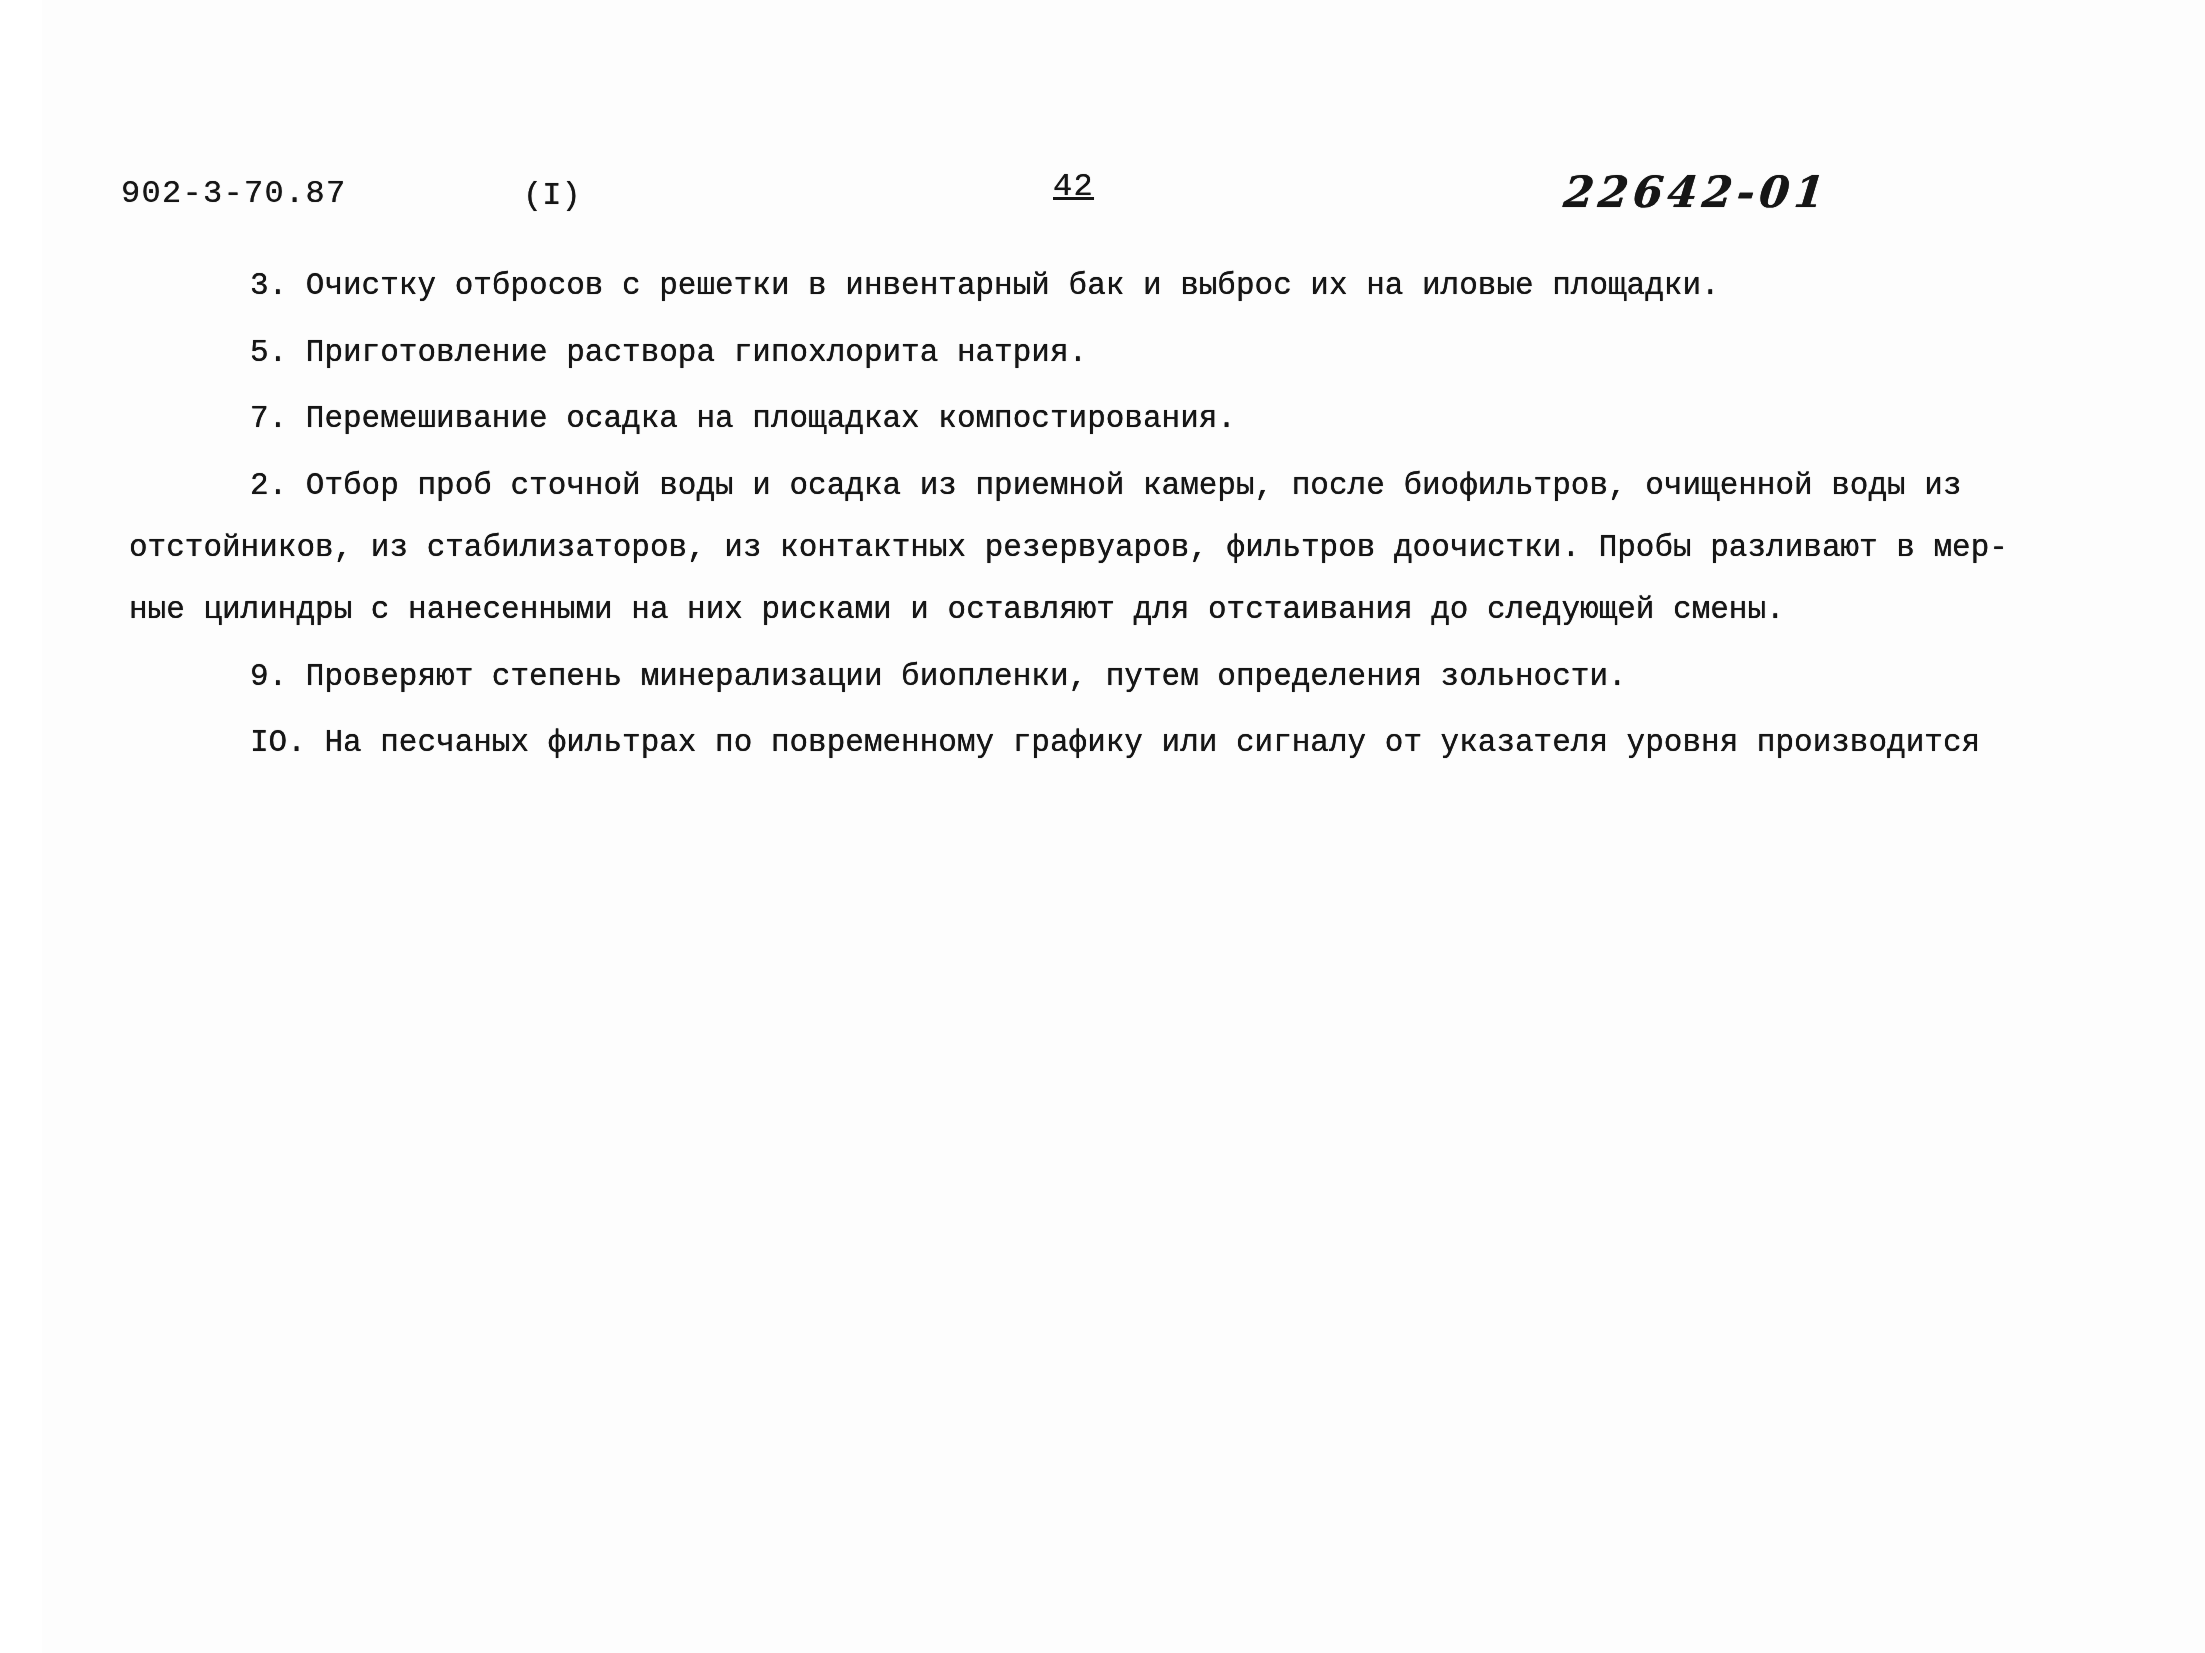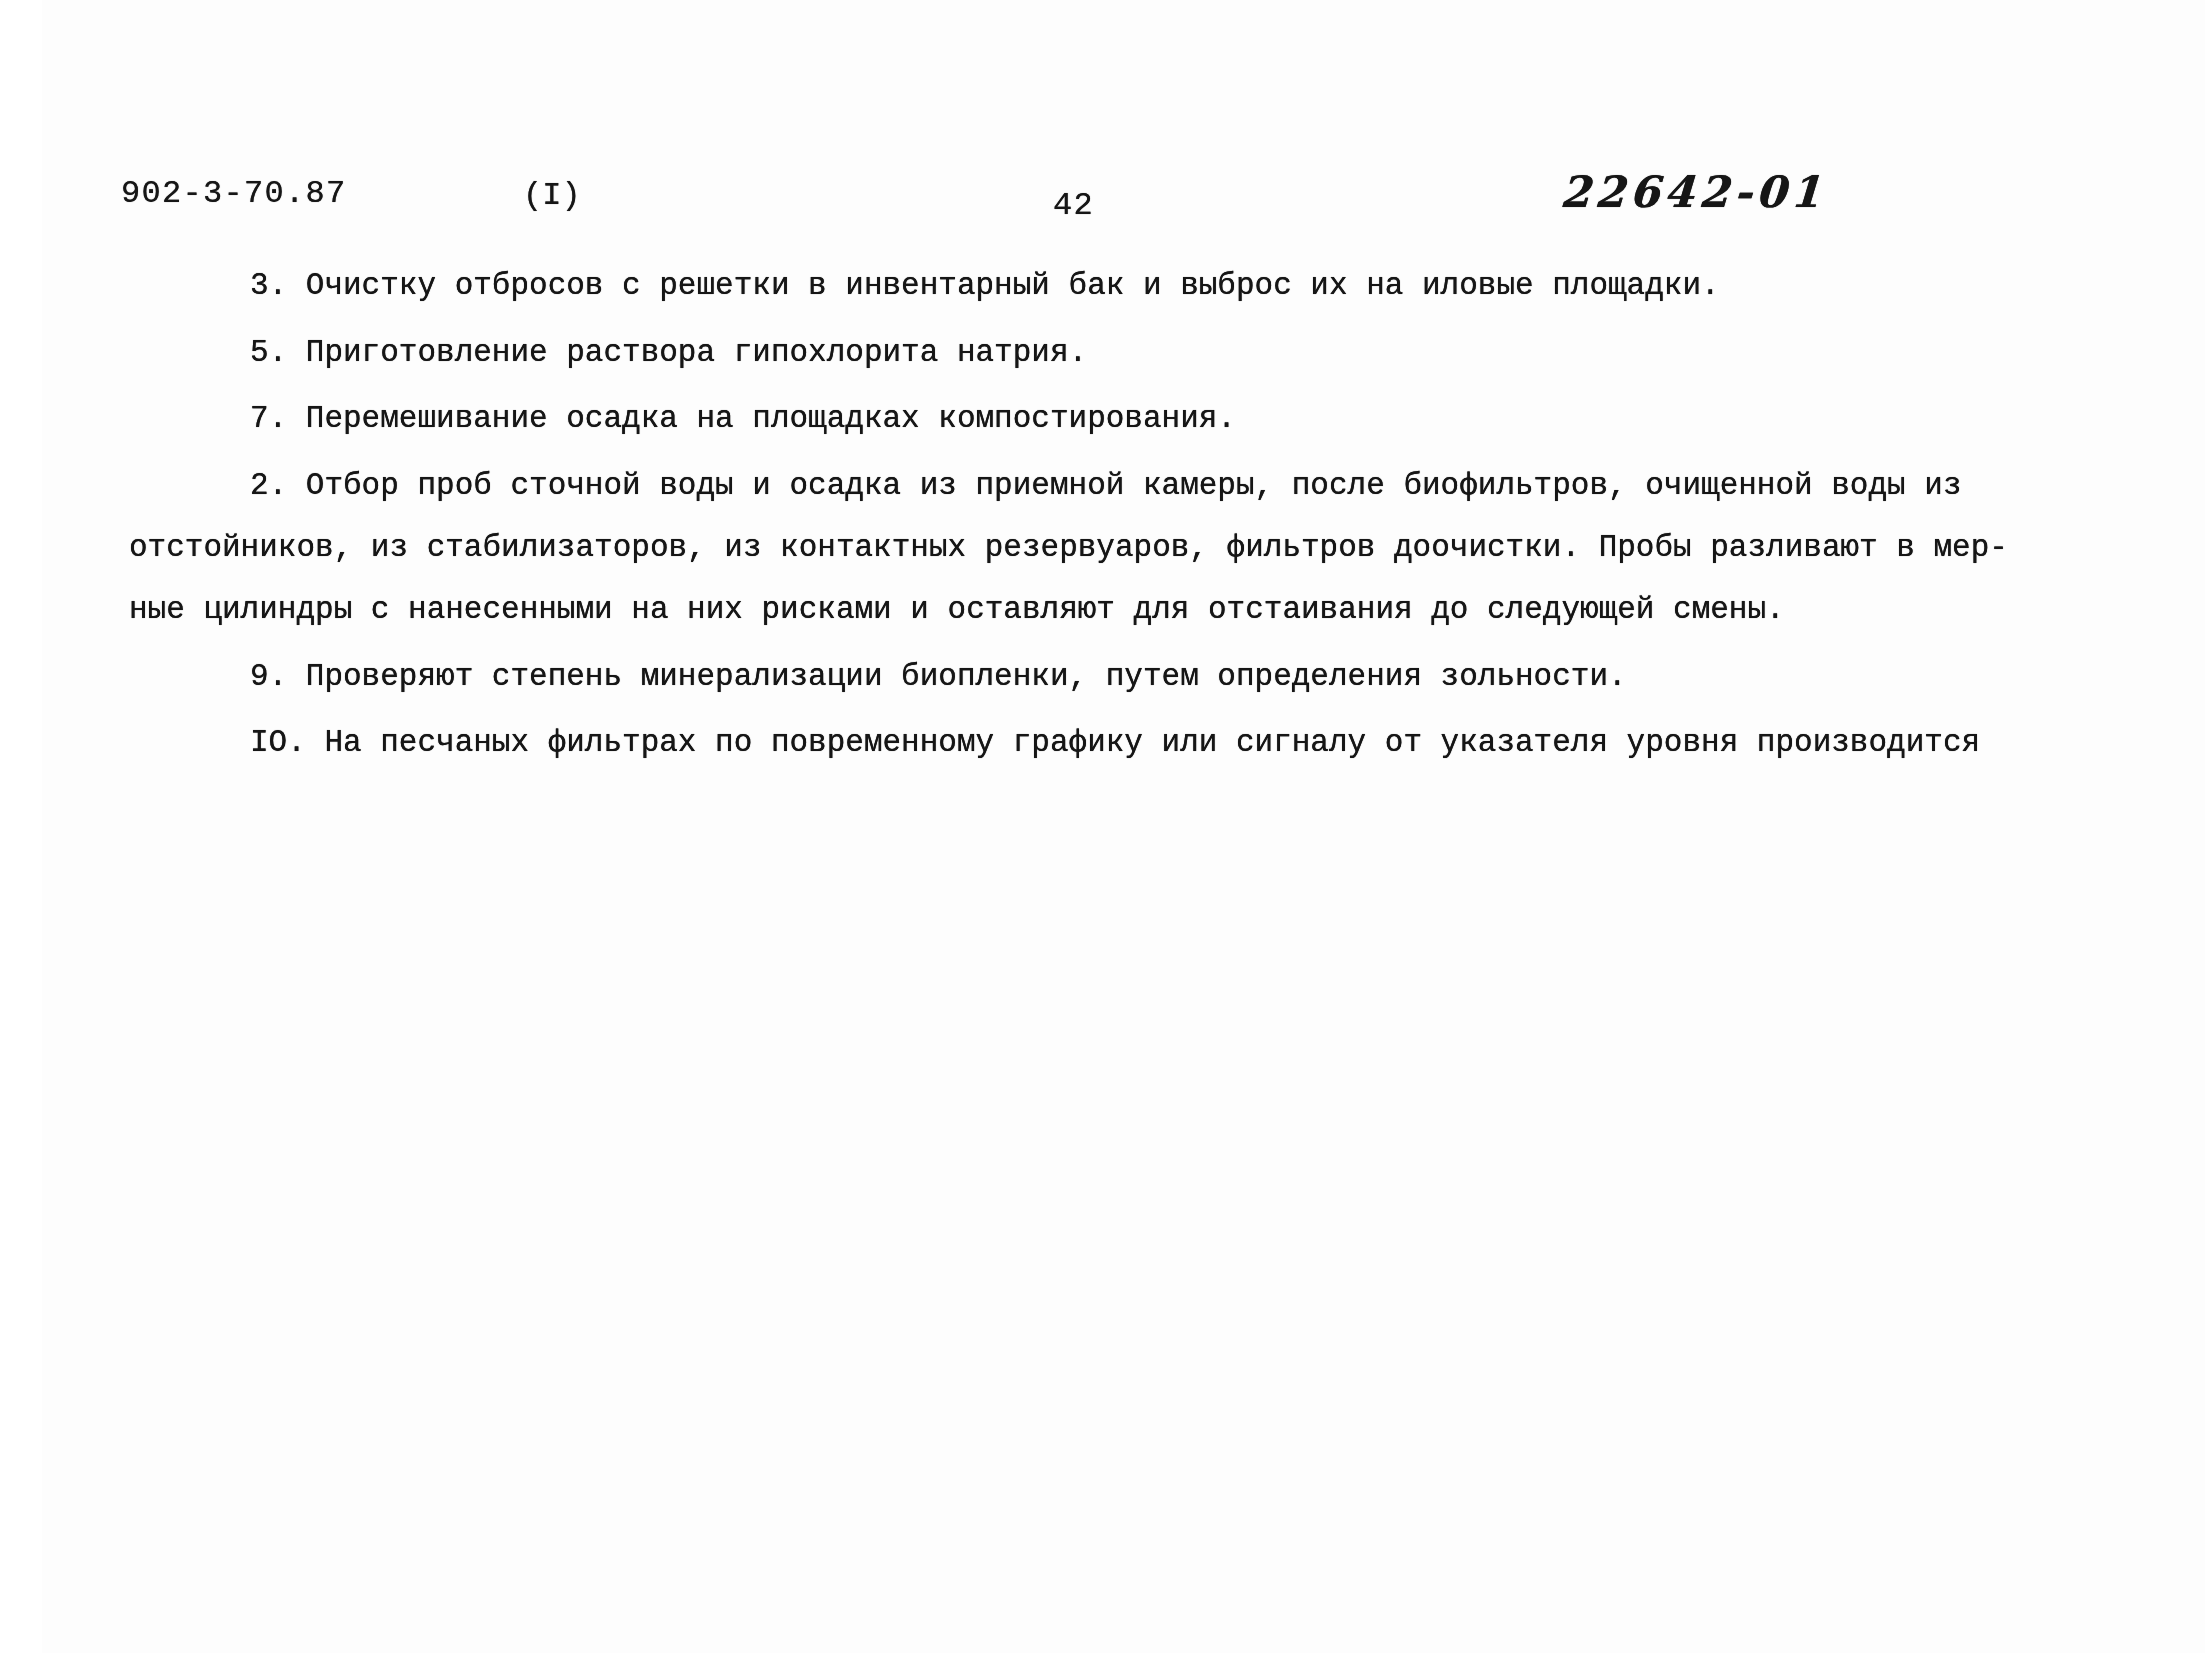--- a/index.html
+++ b/index.html
@@ -19,21 +19,21 @@
   }
   
   .hdr-item {
     position: absolute;
     font-size: 32px;
     white-space: pre;
     text-shadow: 0 0 0.7px #222;
   }
   .hdr-doc    { left: 79px;  top: 175px; letter-spacing: 1.3px; }
   .hdr-roman  { left: 481px;  top: 177px; }
-  .hdr-page   { left: 1011px; top: 187px; letter-spacing: 1.3px; }
+  .hdr-page   { left: 1011px; top: 168px; letter-spacing: 1.3px; text-decoration: underline; }
   .hdr-code {
     left: 1522px; top: 167px;
     font-family: "DejaVu Serif", serif;
     font-style: italic;
     font-weight: bold;
     font-size: 43px;
     letter-spacing: 4.7px;
     transform: skewX(-6deg);
     text-shadow: 0 0 0.7px #111;
   }

